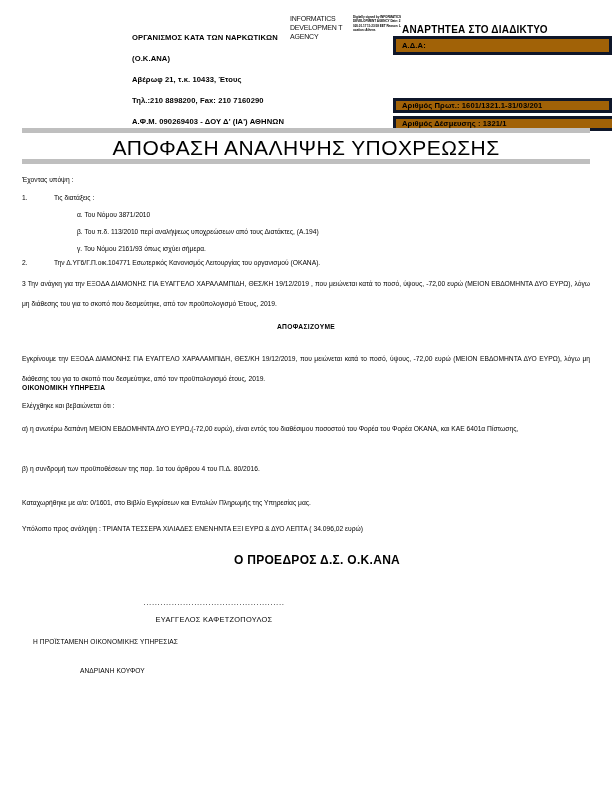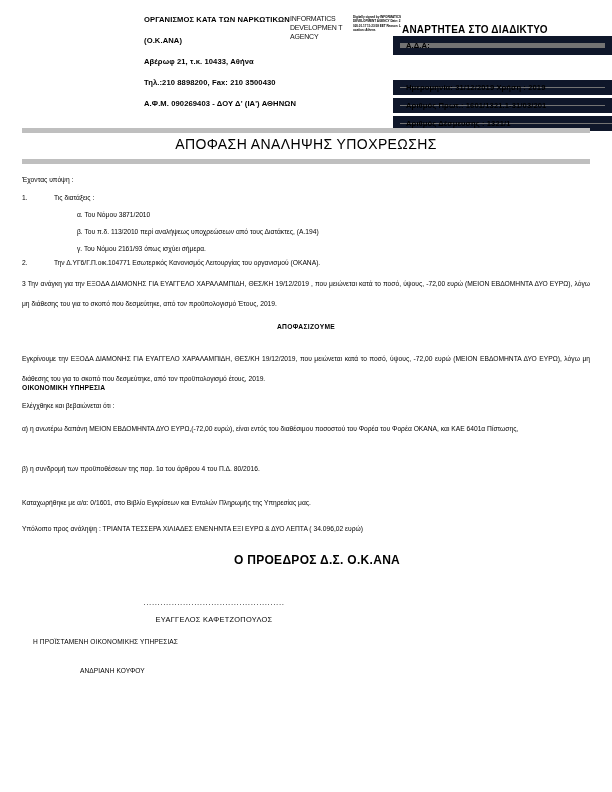--- a/index.html
+++ b/index.html
@@ -24,23 +24,22 @@
   .header {
     position: absolute;
     left: 0;
     top: 0;
     width: 612px;
     height: 126px;
   }
   .org-block {
     position: absolute;
     left: 132px;
-    top: 16px;
+    top: 34px;
     width: 240px;
-    margin-left: 12px;
   }
   .org-line {
     font-size: 7.6px;
     font-weight: bold;
     letter-spacing: 0.1px;
     line-height: 1;
     margin-bottom: 13.5px;
     white-space: nowrap;
   }
 
@@ -90,30 +89,30 @@
     left: 402px;
     top: 24px;
     width: 210px;
     text-align: left;
     font-size: 10px;
     font-weight: bold;
     letter-spacing: 0.2px;
   }
   .box {
     position: absolute;
-    border: 7px solid #0f172a;
+    border: 3px solid #0f172a;
     box-sizing: border-box;
     font-size: 7.6px;
     font-weight: bold;
     display: flex;
     align-items: center;
     padding-left: 6px;
     letter-spacing: 0.1px;
     white-space: nowrap;
-    background: #737373;
+    background: #a16207;
   }
   .box-ada      { left: 393px; top: 36px;  width: 219px; height: 19px; }
   .box-date     { left: 393px; top: 80px;  width: 219px; height: 15px; }
   .box-protocol { left: 393px; top: 98px;  width: 219px; height: 15px; }
   .box-commit   { left: 393px; top: 116px; width: 230px; height: 15px; }
 
   
   .rule {
     position: absolute;
     left: 22px;
@@ -122,21 +121,21 @@
     background: #bfbfbf;
   }
   .rule-top    { top: 128px; }
   .rule-bottom { top: 159px; }
   .doc-title {
     position: absolute;
     left: 0;
     top: 136px;
     width: 612px;
     text-align: center;
-    font-size: 14px;
+    font-size: 21px;
     letter-spacing: 0.4px;
   }
   .list-num {
     display: flex;
     margin: 0 0 10px 0;
   }
   .list-num .marker { width: 32px; flex: none; }
   .sub-item {
     margin: 0 0 10px 0;
     padding-left: 55px;
@@ -222,34 +221,33 @@
 </head>
 <body>
 
 <div class="page">
 
   <div class="header">
 
     <div class="org-block">
       <div class="org-line">ΟΡΓΑΝΙΣΜΟΣ ΚΑΤΑ ΤΩΝ ΝΑΡΚΩΤΙΚΩΝ</div>
       <div class="org-line">(Ο.Κ.ΑΝΑ)</div>
-      <div class="org-line">Αβέρωφ 21, τ.κ. 10433, Αθήνα</div>
-      <div class="org-line">Τηλ.:210 8898200, Fax: 210 3500430</div>
+      <div class="org-line">Αβέρωφ 21, τ.κ. 10433, Έτους</div>
+      <div class="org-line">Τηλ.:210 8898200, Fax: 210 7160290</div>
       <div class="org-line">Α.Φ.Μ.  090269403 - ΔΟΥ Δ' (ΙΑ')  ΑΘΗΝΩΝ</div>
     </div>
 
     <div class="stamp">
       <div class="stamp-title">INFORMATICS DEVELOPMEN T AGENCY</div>
       <div class="stamp-micro">Digitally signed by INFORMATICS DEVELOPMENT AGENCY Date: 2020.01.17 11:23:58 EET Reason: Location: Athens</div>
     </div>
 
     <div class="anartitea">ΑΝΑΡΤΗΤΕΑ ΣΤΟ ΔΙΑΔΙΚΤΥΟ</div>
 
     <div class="box box-ada">Α.Δ.Α:</div>
-    <div class="box box-date">Ημερομηνία: 31/12/2019 Χρήση : 2019</div>
     <div class="box box-protocol">Αριθμός Πρωτ.: 1601/1321.1-31/03/201</div>
     <div class="box box-commit">Αριθμός Δέσμευσης : 1321/1</div>
   </div>
 
   <div class="rule rule-top"></div>
   <div class="doc-title">ΑΠΟΦΑΣΗ ΑΝΑΛΗΨΗΣ ΥΠΟΧΡΕΩΣΗΣ</div>
   <div class="rule rule-bottom"></div>
 
   <div class="blk b-exontas">Έχοντας υπόψη :</div>
 

